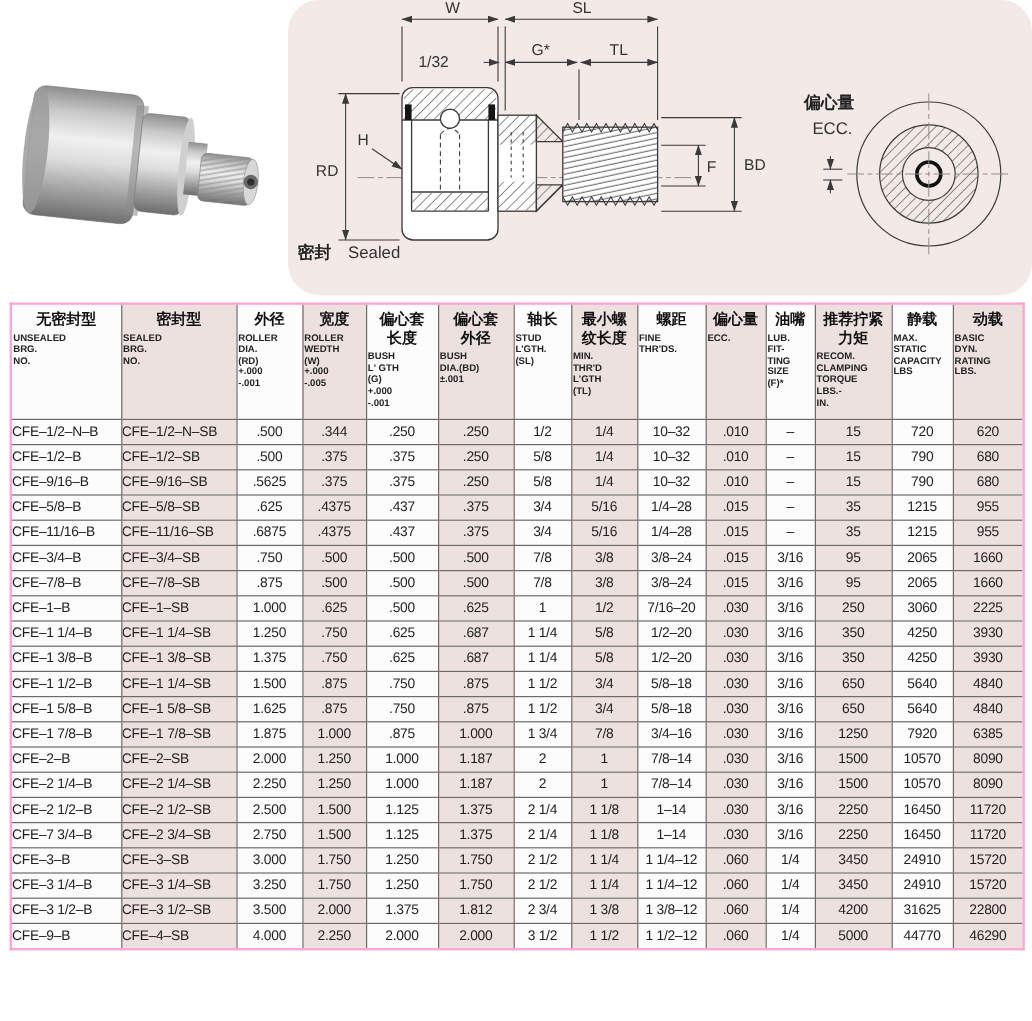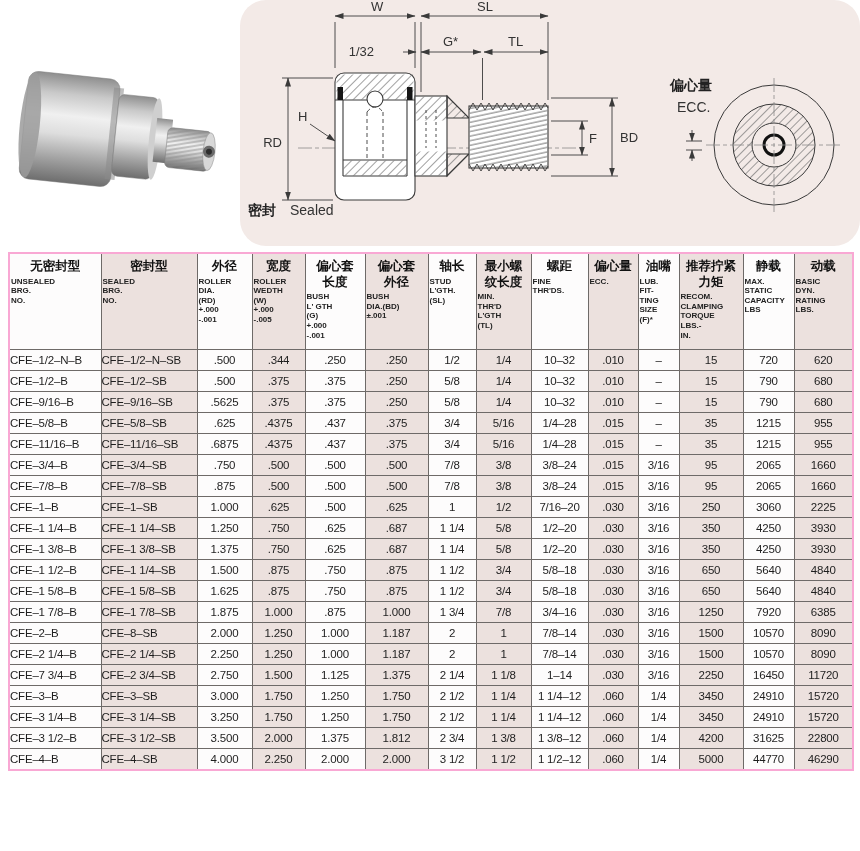--- a/index.html
+++ b/index.html
@@ -492,21 +492,21 @@
           <td class="shade">7/8</td>
           <td>3/4–16</td>
           <td class="shade">.030</td>
           <td>3/16</td>
           <td class="shade">1250</td>
           <td>7920</td>
           <td class="shade">6385</td>
         </tr>
         <tr>
           <td class="name">CFE–2–B</td>
-          <td class="shade name">CFE–8–SB</td>
+          <td class="shade name">CFE–2–SB</td>
           <td>2.000</td>
           <td class="shade">1.250</td>
           <td>1.000</td>
           <td class="shade">1.187</td>
           <td>2</td>
           <td class="shade">1</td>
           <td>7/8–14</td>
           <td class="shade">.030</td>
           <td>3/16</td>
           <td class="shade">1500</td>
@@ -521,20 +521,36 @@
           <td>1.000</td>
           <td class="shade">1.187</td>
           <td>2</td>
           <td class="shade">1</td>
           <td>7/8–14</td>
           <td class="shade">.030</td>
           <td>3/16</td>
           <td class="shade">1500</td>
           <td>10570</td>
           <td class="shade">8090</td>
+        </tr>
+        <tr>
+          <td class="name">CFE–2 1/2–B</td>
+          <td class="shade name">CFE–2 1/2–SB</td>
+          <td>2.500</td>
+          <td class="shade">1.500</td>
+          <td>1.125</td>
+          <td class="shade">1.375</td>
+          <td>2 1/4</td>
+          <td class="shade">1 1/8</td>
+          <td>1–14</td>
+          <td class="shade">.030</td>
+          <td>3/16</td>
+          <td class="shade">2250</td>
+          <td>16450</td>
+          <td class="shade">11720</td>
         </tr>
         <tr>
           <td class="name">CFE–7 3/4–B</td>
           <td class="shade name">CFE–2 3/4–SB</td>
           <td>2.750</td>
           <td class="shade">1.500</td>
           <td>1.125</td>
           <td class="shade">1.375</td>
           <td>2 1/4</td>
           <td class="shade">1 1/8</td>
@@ -587,21 +603,21 @@
           <td>2 3/4</td>
           <td class="shade">1 3/8</td>
           <td>1 3/8–12</td>
           <td class="shade">.060</td>
           <td>1/4</td>
           <td class="shade">4200</td>
           <td>31625</td>
           <td class="shade">22800</td>
         </tr>
         <tr>
-          <td class="name">CFE–4–B</td>
+          <td class="name">CFE–9–B</td>
           <td class="shade name">CFE–4–SB</td>
           <td>4.000</td>
           <td class="shade">2.250</td>
           <td>2.000</td>
           <td class="shade">2.000</td>
           <td>3 1/2</td>
           <td class="shade">1 1/2</td>
           <td>1 1/2–12</td>
           <td class="shade">.060</td>
           <td>1/4</td>

